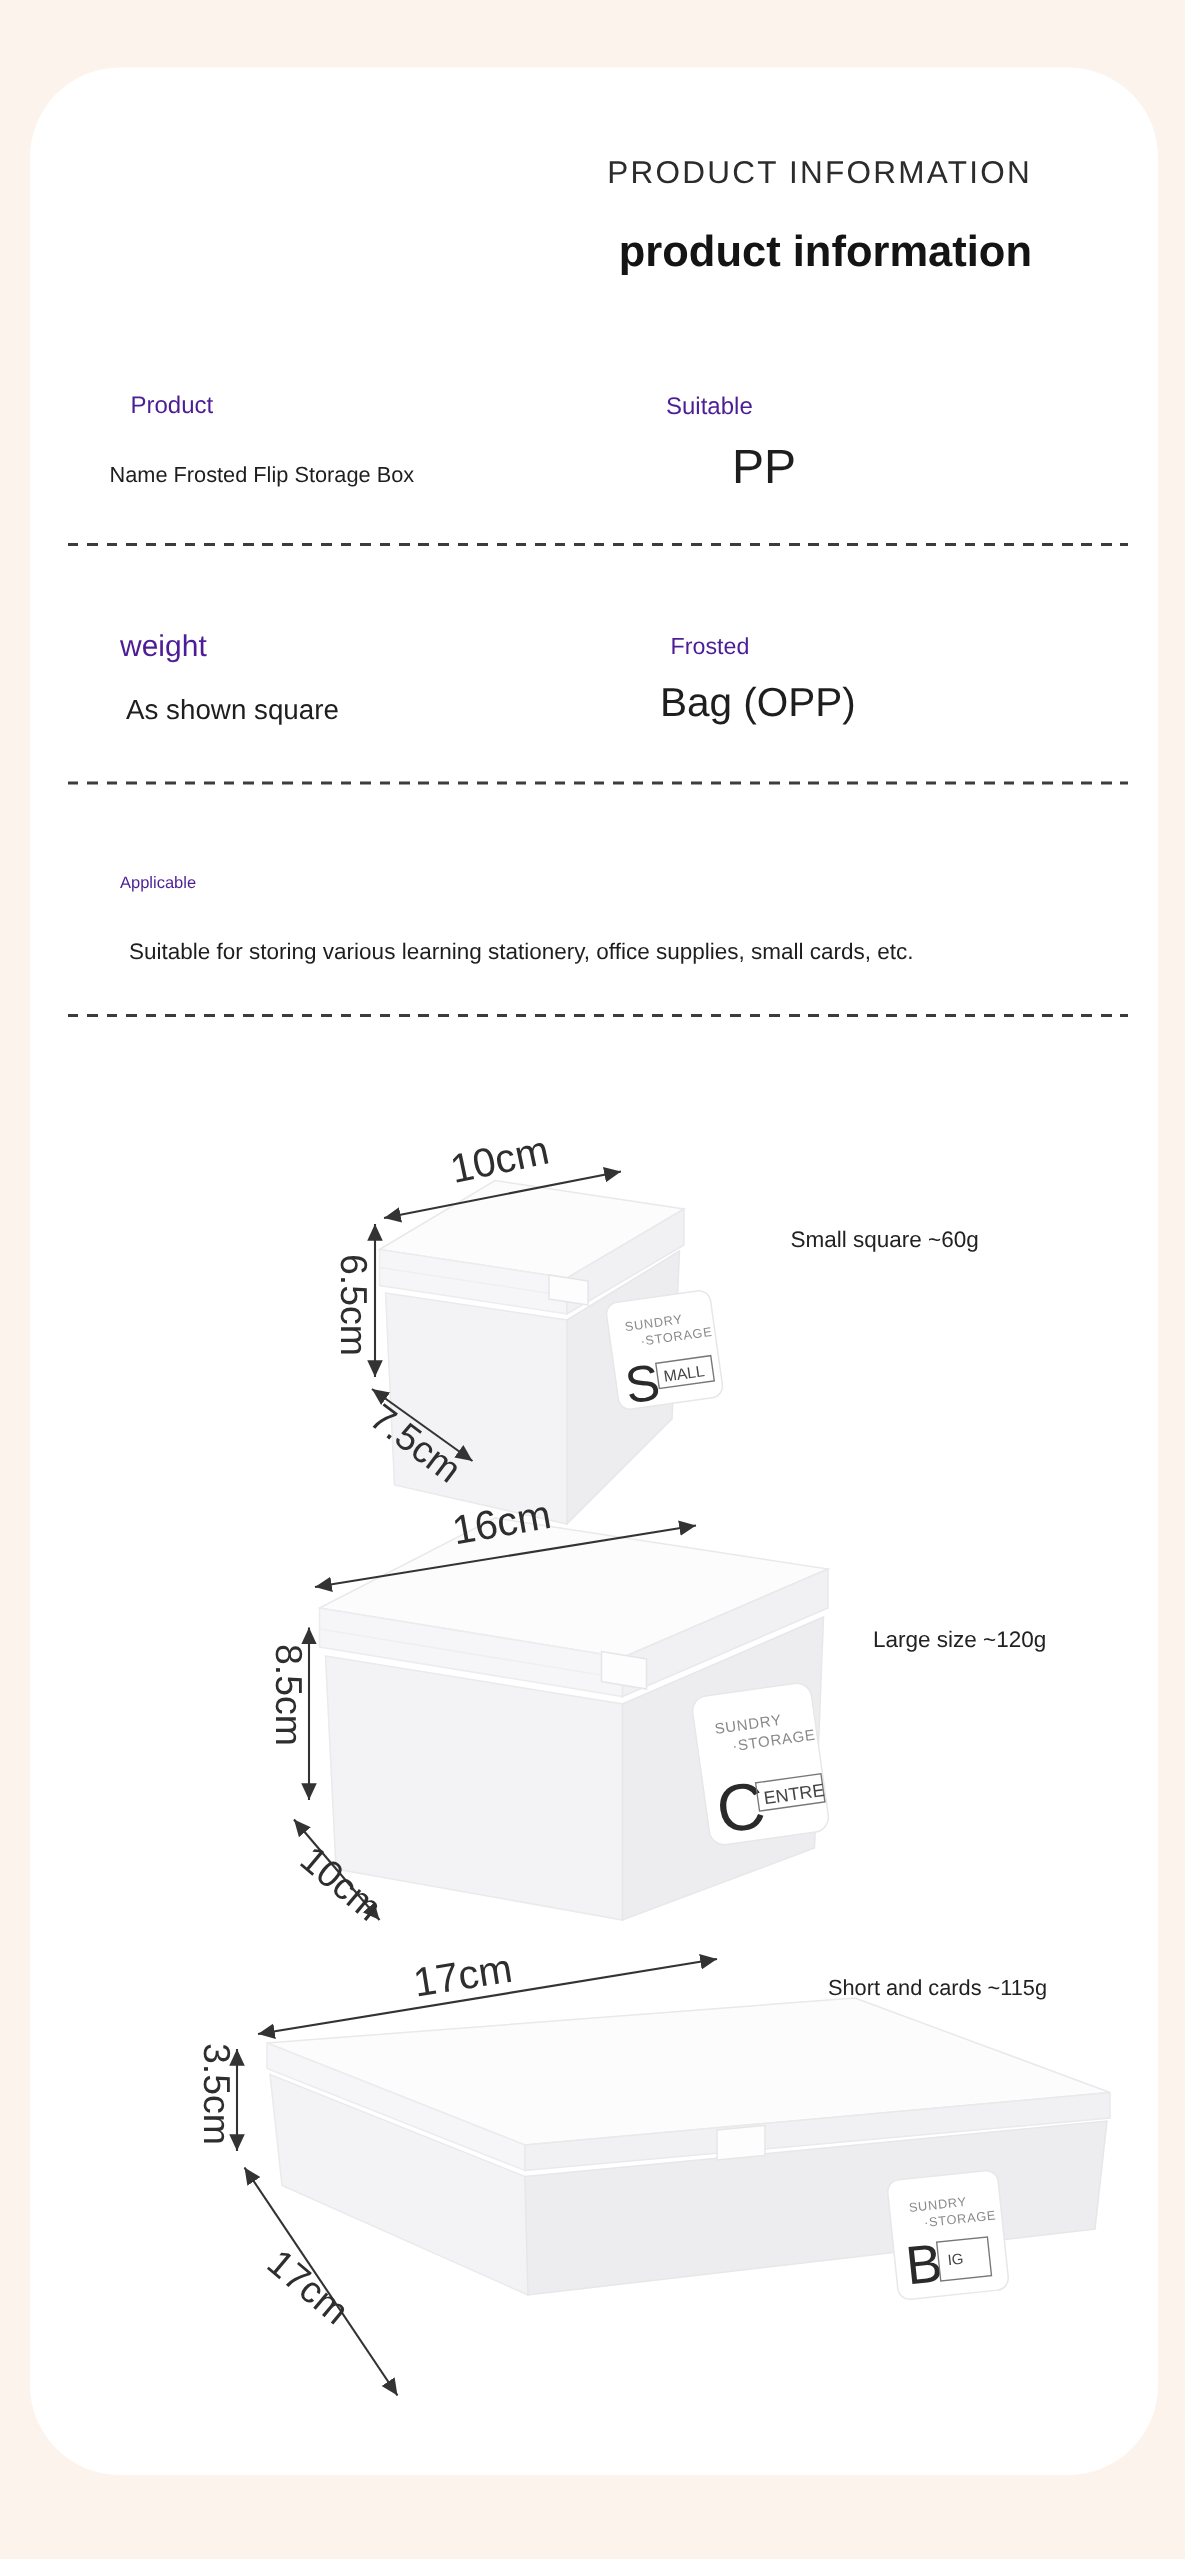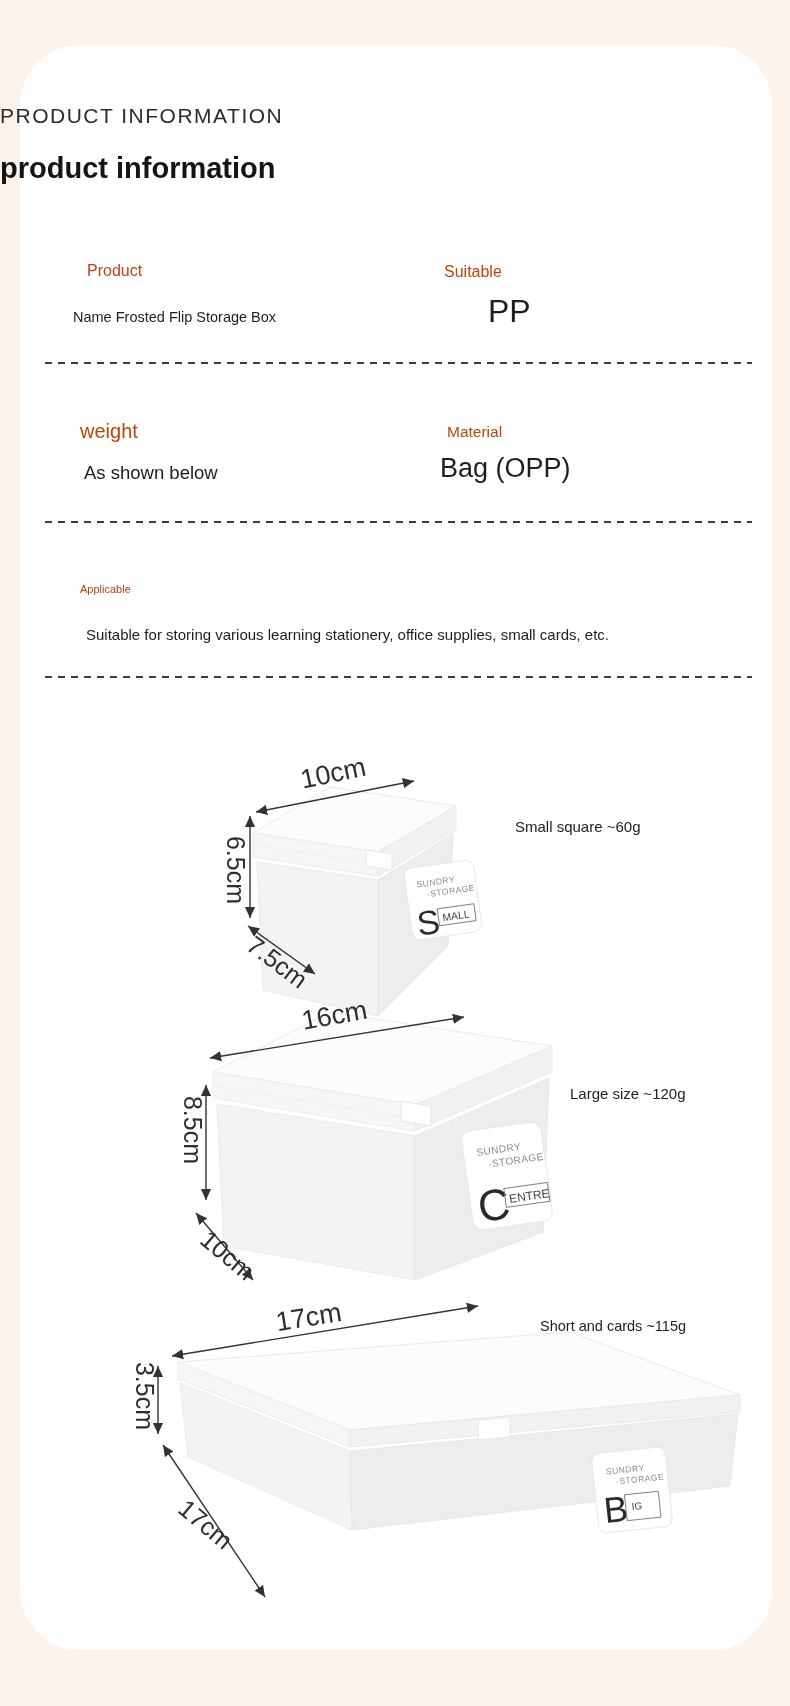--- a/index.html
+++ b/index.html
@@ -7,30 +7,30 @@
     width:790px;height:1706px;position:relative;
     background:#fcf4ec;
     font-family:"Liberation Sans","DejaVu Sans",sans-serif;
     overflow:hidden;
   }
   .card{
     position:absolute;left:20px;top:45px;width:752px;height:1605px;
     background:#ffffff;border-radius:60px;
   }
   .abs{position:absolute;}
-  .center-text{left:0;width:688px;text-align:left;}
+  .center-text{left:0;width:688px;text-align:right;}
   .title-top{top:104px;font-size:21px;letter-spacing:1.5px;color:#2c2c2c;font-weight:400;}
   .title-main{top:152px;font-size:29px;font-weight:700;color:#141414;}
-  .lbl{color:#c2410c;font-weight:400;}
+  .lbl{color:#4c1d95;font-weight:400;}
   .val{color:#1e1e1e;}
   .divider{
     position:absolute;left:45px;width:707px;height:2px;
     background:repeating-linear-gradient(90deg,#3c3c3c 0 7px,transparent 7px 13px);
   }
-  .note{position:absolute;font-size:15px;color:#222;}
+  .note{position:absolute;font-size:15px;color:#222;margin-left:12px;}
   .boxsvg{position:absolute;}
   .dim-text{font-size:25px;fill:#2e2e2e;}
   .dim-text-lg{font-size:27px;fill:#2e2e2e;}
   .dim-line{stroke:#333;stroke-width:1.4;fill:none;}
   .face{stroke-width:1;}
   .sticker-rect{fill:#ffffff;stroke:#e7e7ea;stroke-width:1;}
   .sticker-small{fill:#8a8a8a;letter-spacing:0.5px;}
   .sticker-big{fill:#2a2a2a;font-weight:300;}
   .sticker-rest{fill:#444;}
   .rest-frame{fill:none;stroke:#777;stroke-width:0.9;}
@@ -43,22 +43,22 @@
 <div class="abs center-text title-top">PRODUCT INFORMATION</div>
 <div class="abs center-text title-main">product information</div>
 
 <div class="abs lbl" style="left:87px;top:262px;font-size:16px;">Product</div>
 <div class="abs val" style="left:73px;top:309px;font-size:14.5px;">Name Frosted Flip Storage Box</div>
 <div class="abs lbl" style="left:444px;top:263px;font-size:16px;">Suitable</div>
 <div class="abs val" style="left:452px;top:293px;font-size:32px;margin-left:36px;">PP</div>
 <div class="divider" style="top:362px;"></div>
 
 <div class="abs lbl" style="left:80px;top:420px;font-size:20px;">weight</div>
-<div class="abs val" style="left:84px;top:462px;font-size:18.5px;font-weight:500;">As shown below</div>
-<div class="abs lbl" style="left:447px;top:423px;font-size:15.5px;">Material</div>
+<div class="abs val" style="left:84px;top:462px;font-size:18.5px;font-weight:500;">As shown square</div>
+<div class="abs lbl" style="left:447px;top:423px;font-size:15.5px;">Frosted</div>
 <div class="abs val" style="left:440px;top:453px;font-size:27px;font-weight:500;">Bag (OPP)</div>
 <div class="divider" style="top:521px;"></div>
 
 <div class="abs lbl" style="left:80px;top:583px;font-size:11px;">Applicable</div>
 <div class="abs val" style="left:86px;top:626px;font-size:15px;">Suitable for storing various learning stationery, office supplies, small cards, etc.</div>
 <div class="divider" style="top:676px;"></div>
 
 <svg class="boxsvg" style="left:195px;top:690px;" width="340" height="335" viewBox="0 0 340 335">
   <defs>
     <marker id="ah1" markerWidth="9" markerHeight="9" refX="8" refY="4.5" orient="auto-start-reverse">

